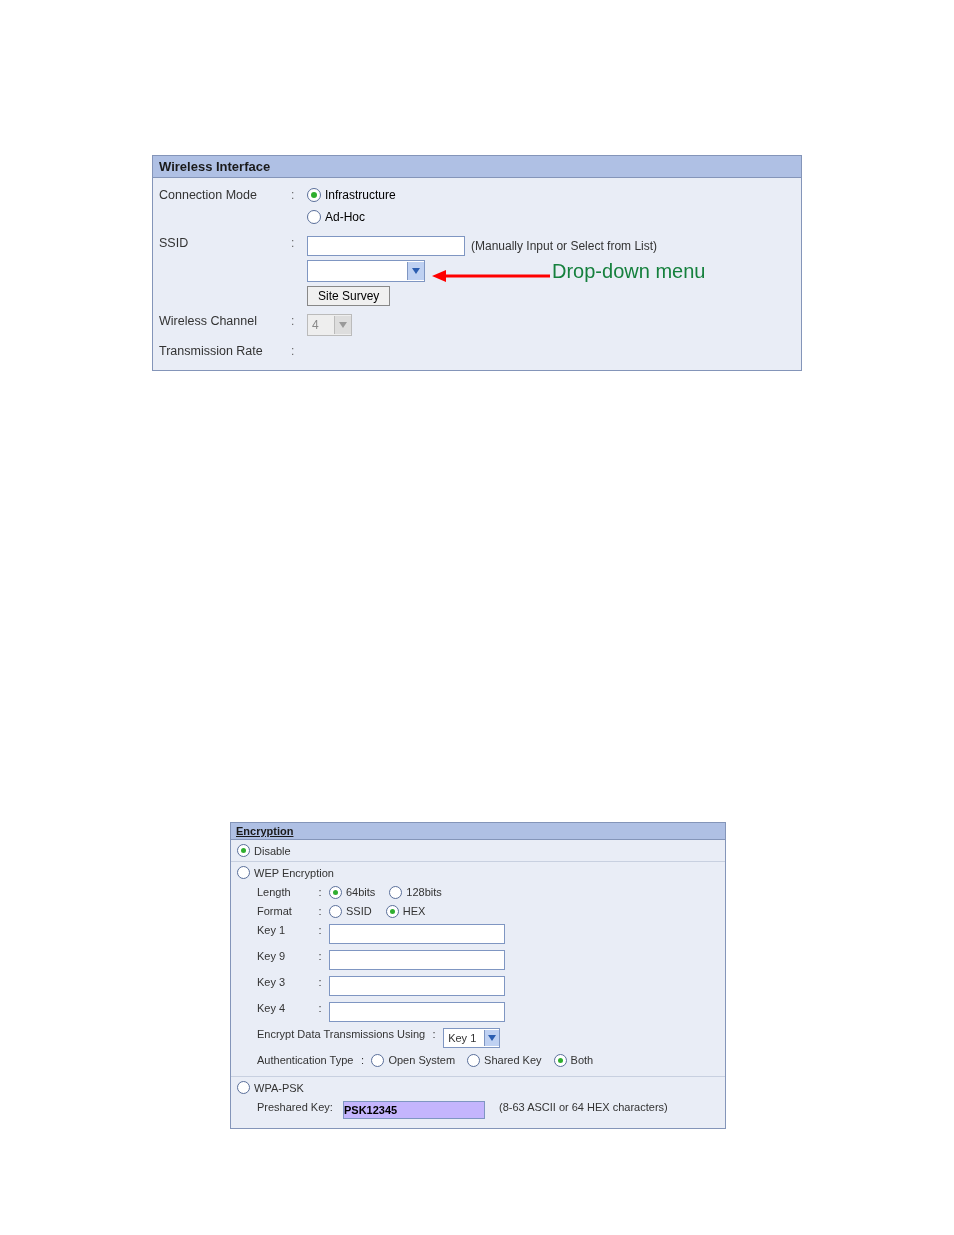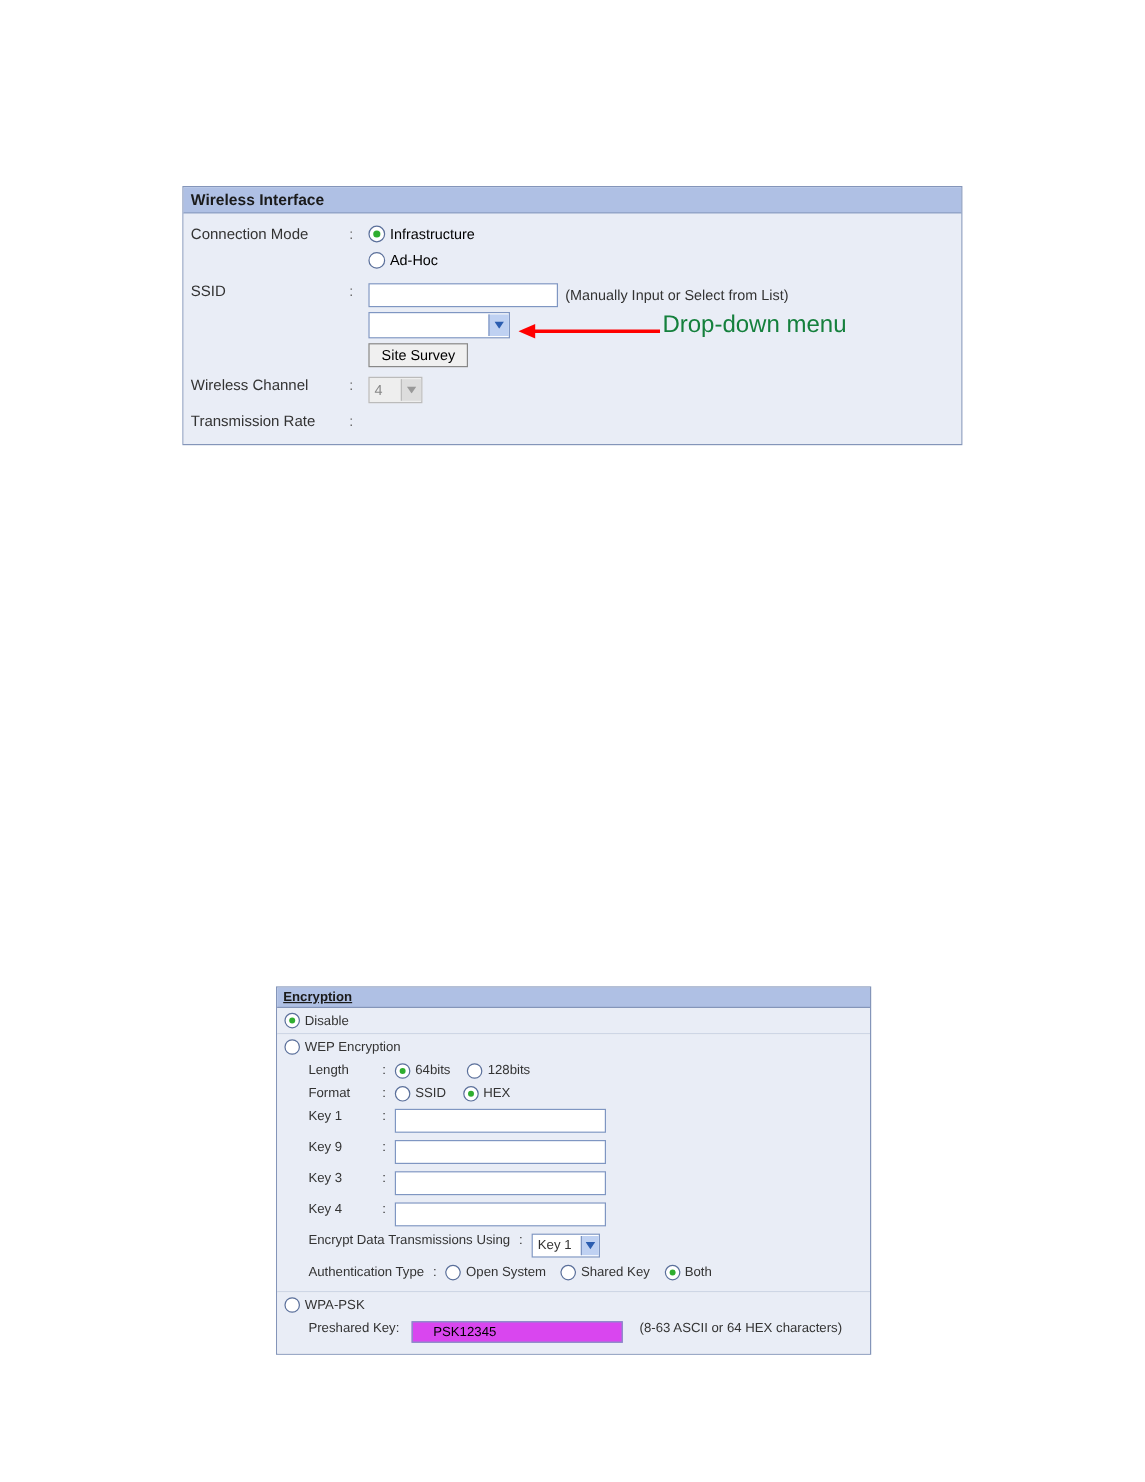--- a/index.html
+++ b/index.html
@@ -33,21 +33,21 @@
     .panel2 { position: absolute; left: 230px; top: 822px; width: 494px; border: 1px solid #8495b9; font-size: 11px; }
     .panel2-header { background: #afc0e4; color: #1a1a1a; font-weight: bold; font-size: 11px; padding: 2px 5px; border-bottom: 1px solid #8495b9; text-decoration: underline; }
     .section { border-bottom: 1px solid #c8d0e0; background: #e9edf6; padding: 4px 6px; }
     .section:last-child { border-bottom: none; }
     .sec-head { display: flex; align-items: center; gap: 4px; font-size: 11px; color: #333; }
     .sec-body { padding: 4px 0 2px 20px; }
     .erow { display: flex; align-items: flex-start; padding: 3px 0; gap: 4px; font-size: 11px; color: #333; }
     .elabel { width: 54px; }
     .ecolon { width: 10px; text-align: center; }
     .keybox { width: 170px; height: 16px; border: 1px solid #7f96c2; background: #fff; }
-    .pskbox { width: 140px; height: 16px; border: 1px solid #7f96c2; background: #d946ef; padding: 0 17px; font-size: 11px; }
+    .pskbox { width: 140px; height: 16px; border: 1px solid #7f96c2; background: #c4b5fd; padding: 0 0; font-size: 11px; font-weight: bold; }
     .small-select { background: #fff; border: 1px solid #7f96c2; height: 18px; display: inline-flex; align-items: center; padding-left: 4px; font-size: 11px; }
     .small-select .dd-arrow { height: 16px; width: 14px; }
     .radio2 { width: 11px; height: 11px; border: 1px solid #5a6f9a; border-radius: 50%; background: #fff; display: inline-flex; align-items: center; justify-content: center; }
     .radio2.checked::after { content: ""; width: 5px; height: 5px; background: #2fae2f; border-radius: 50%; display: block; }
   </style>
 </head>
 <body>
 
 <div class="page">
 

